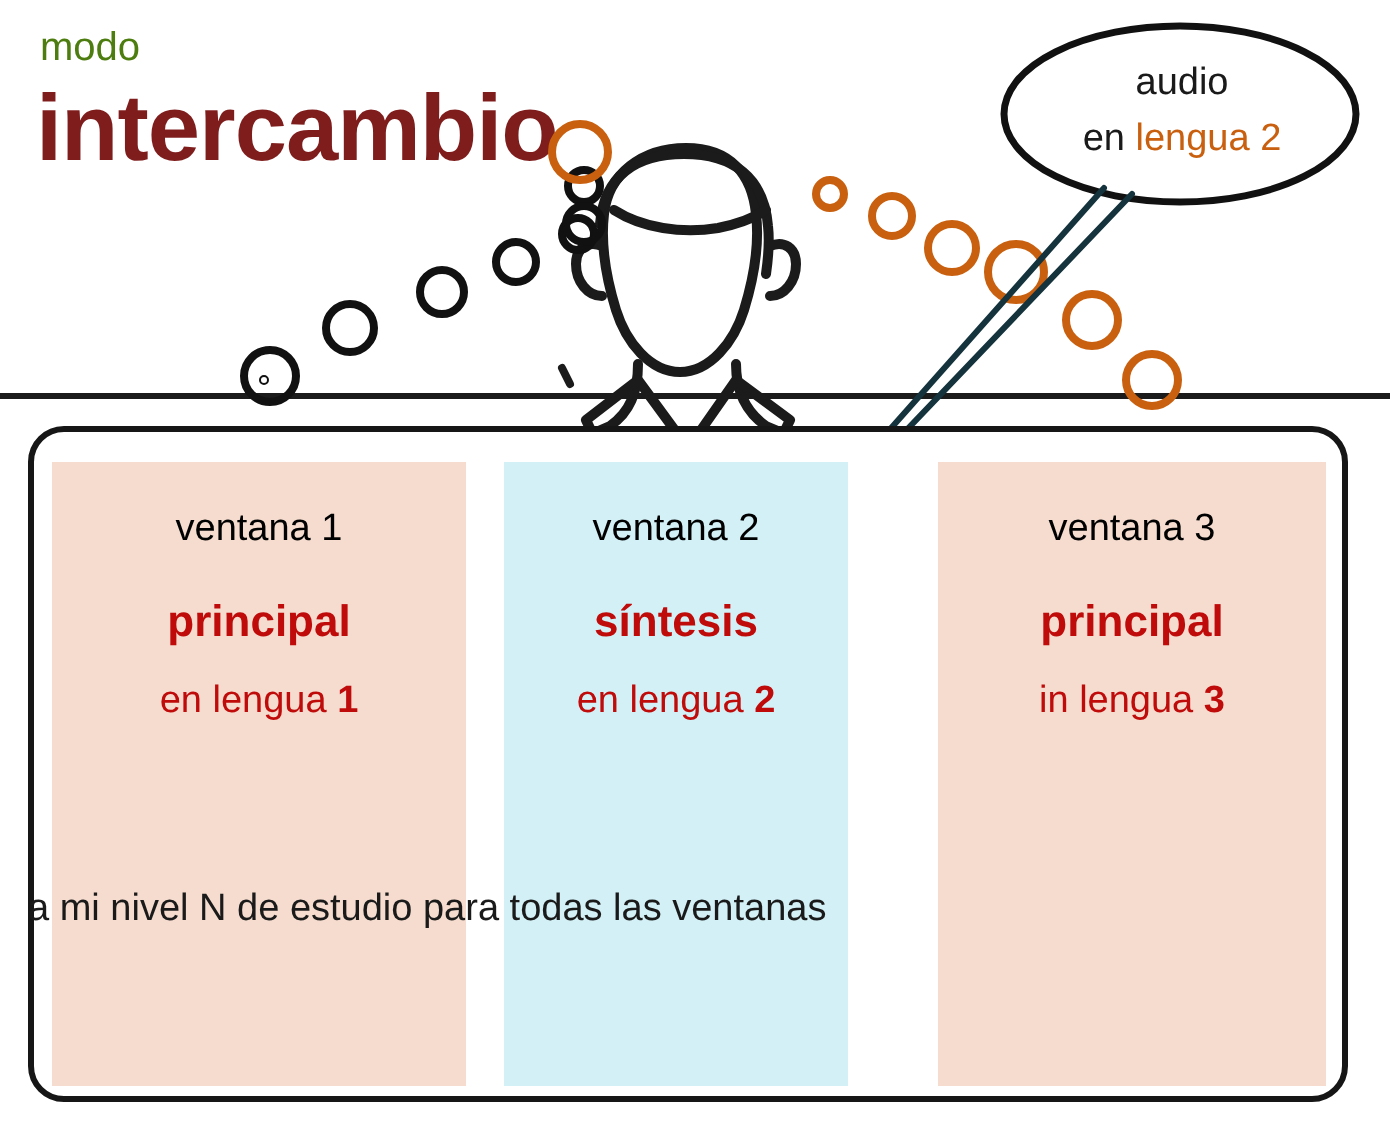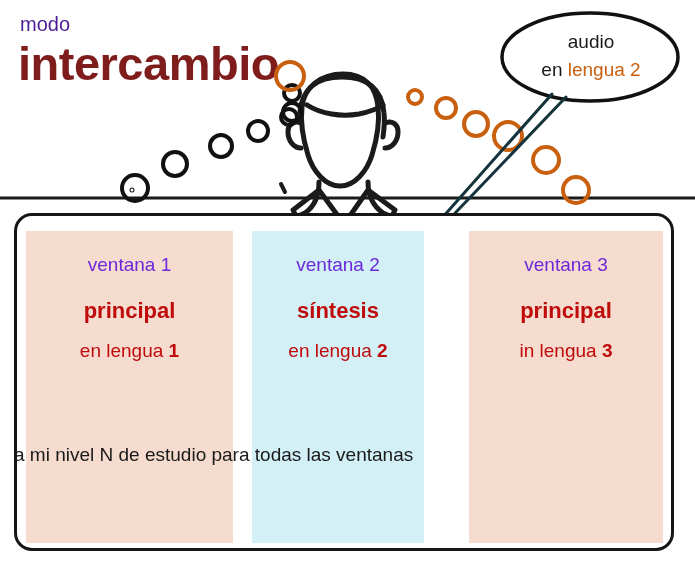--- a/index.html
+++ b/index.html
@@ -17,21 +17,21 @@
     background: #ffffff;
     overflow: hidden;
   }
 
   
   .modo-label {
     position: absolute;
     left: 20px;
     top: 14px;
     font-size: 20px;
-    color: #4c1d95;
+    color: #4d7c0f;
     line-height: 1;
     white-space: nowrap;
   }
   .mode-title {
     position: absolute;
     left: 18px;
     top: 40px;
     font-size: 47px;
     font-weight: bold;
     color: #7f1d1d;
@@ -91,21 +91,21 @@
   .col-inner {
     position: absolute;
     left: 0;
     top: 0;
     width: 100%;
     text-align: center;
   }
   .win-label {
     margin-top: 24px;
     font-size: 19px;
-    color: #6d28d9;
+    color: #000000;
     line-height: 1;
   }
   .win-role {
     margin-top: 26px;
     font-size: 22px;
     font-weight: bold;
     color: #C00B0B;
     line-height: 1;
   }
   .win-lang {

